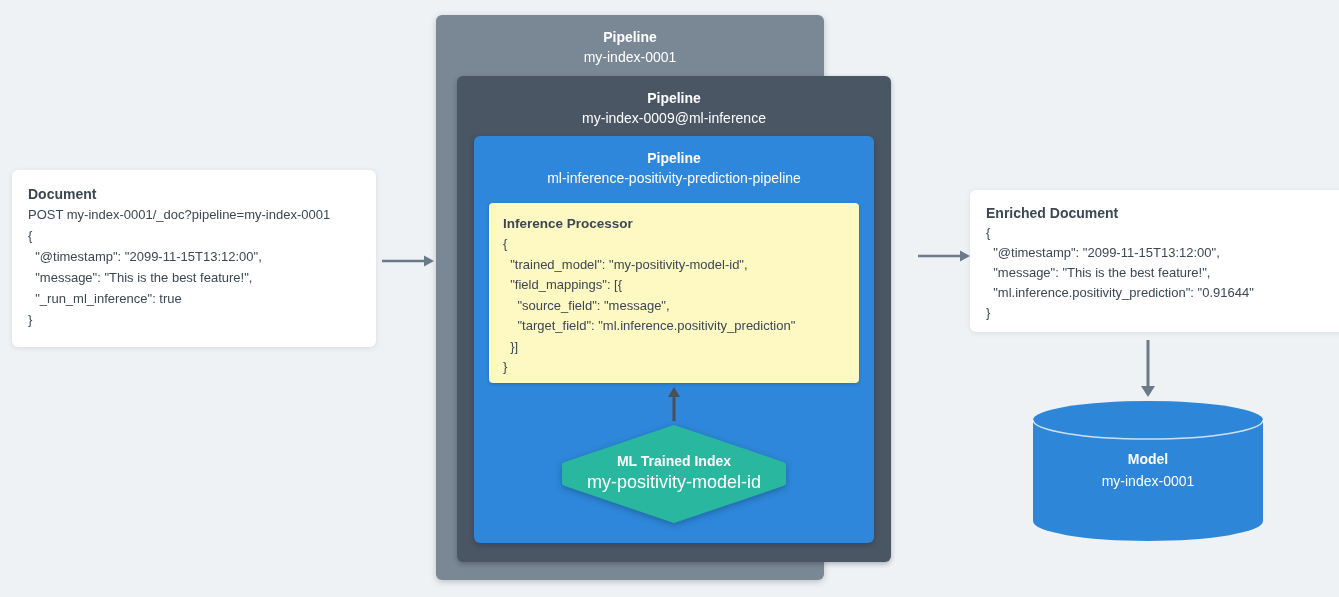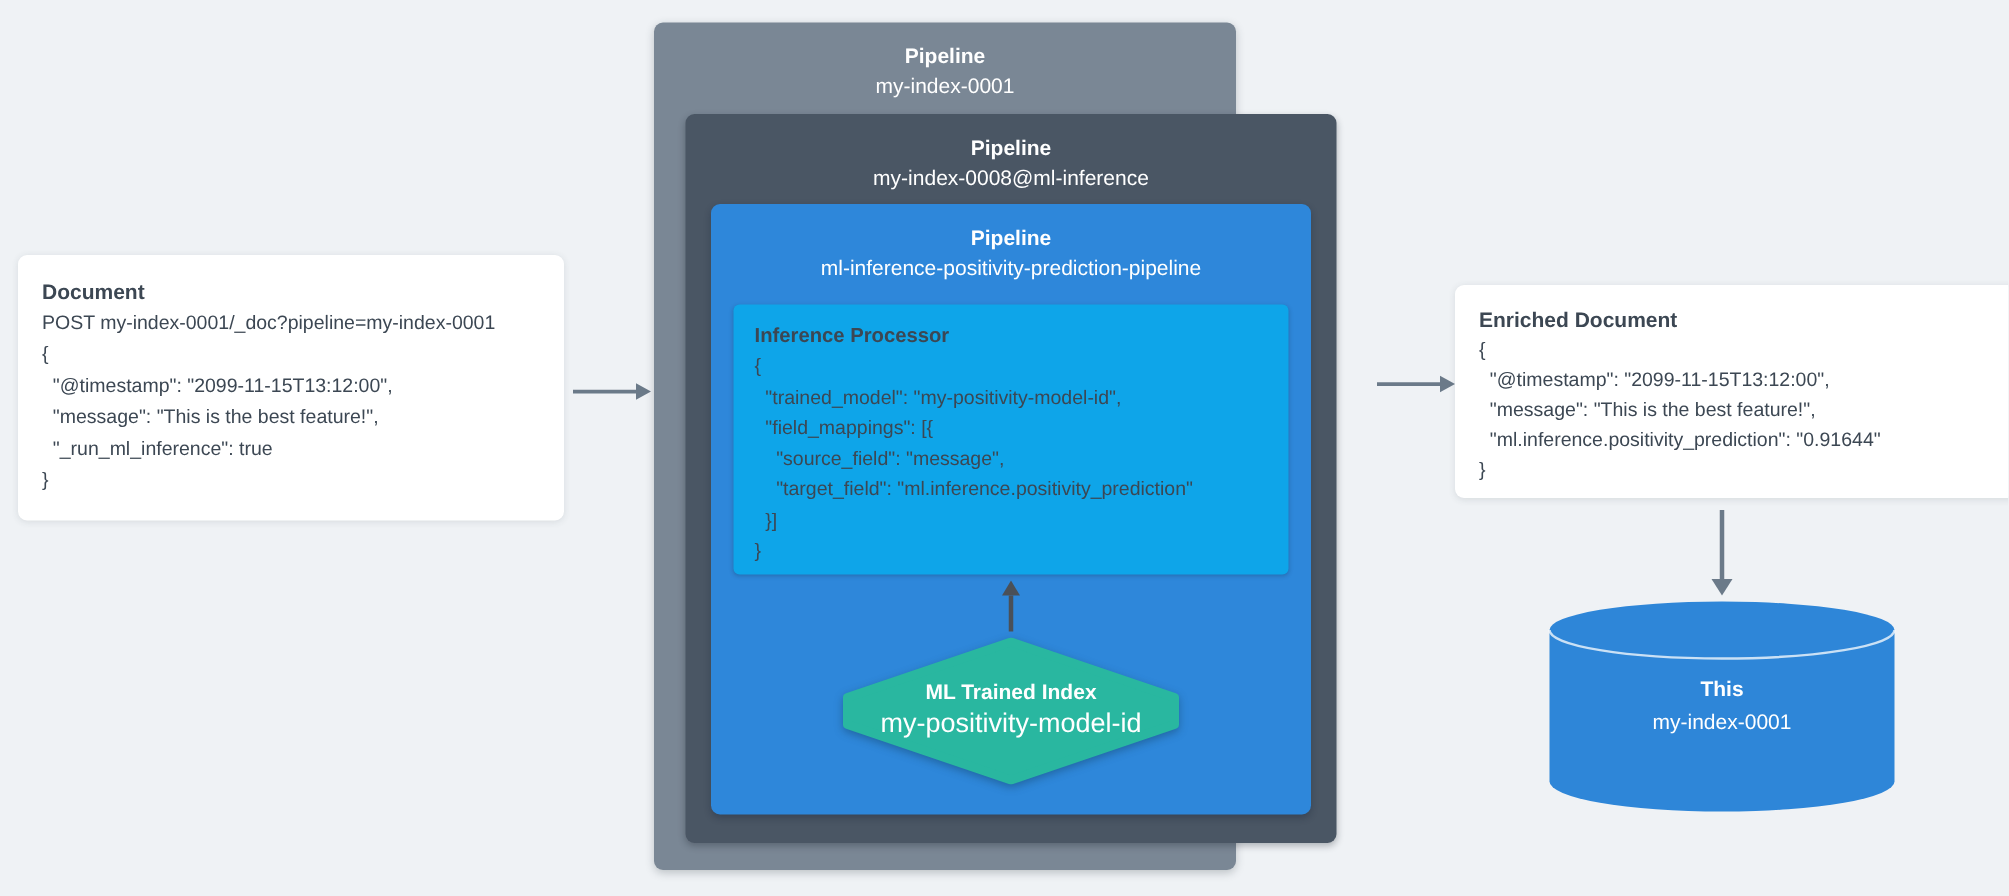--- a/index.html
+++ b/index.html
@@ -55,21 +55,21 @@
   .box-header{
     position:absolute;left:0;right:0;top:12px;
     text-align:center;color:#ffffff;
   }
   .box-header .bh-title{font-weight:bold;font-size:14px;line-height:20px;}
   .box-header .bh-name{font-size:14px;line-height:20px;}
   
   .processor{
     position:absolute;
     left:15px;top:67px;width:370px;height:180px;
-    background:#0ea5e9;
+    background:#fef9c3;
     border-radius:4px;
     padding:11px 14px;
     box-sizing:border-box;
     box-shadow:0 1px 3px rgba(15,30,50,0.25);
   }
   .processor .card-title{font-size:13.5px;}
   .processor .code-line{font-size:13px;line-height:20.5px;}
   
   .hex-wrap{
     position:absolute;
@@ -115,21 +115,21 @@
 
   <div class="box box-outer">
     <div class="box-header">
       <div class="bh-title">Pipeline</div>
       <div class="bh-name">my-index-0001</div>
     </div>
 
     <div class="box box-inner">
       <div class="box-header">
         <div class="bh-title">Pipeline</div>
-        <div class="bh-name">my-index-0008@ml-inference</div>
+        <div class="bh-name">my-index-0009@ml-inference</div>
       </div>
 
       <div class="box box-blue">
         <div class="box-header">
           <div class="bh-title">Pipeline</div>
           <div class="bh-name">ml-inference-positivity-prediction-pipeline</div>
         </div>
 
         <div class="processor">
           <div class="card-title">Inference Processor</div>
@@ -181,17 +181,17 @@
   </svg>
 
   <div class="cyl-wrap">
     <svg width="232" height="142" viewBox="0 0 232 142">
       <path d="M1,20 L1,121 A115,20 0 0 0 231,121 L231,20 Z" fill="#2e86d8"></path>
       <ellipse cx="116" cy="20" rx="115" ry="19" fill="#2e86d8"></ellipse>
       <path d="M1,20 A115,19 0 0 0 231,20" fill="none" stroke="rgba(255,255,255,0.75)" stroke-width="1.6"></path>
     </svg>
   </div>
   <div class="cyl-label">
-    <div class="bh-title">This</div>
+    <div class="bh-title">Model</div>
     <div class="bh-name">my-index-0001</div>
   </div>
 
 </div>
 
 </body></html>

